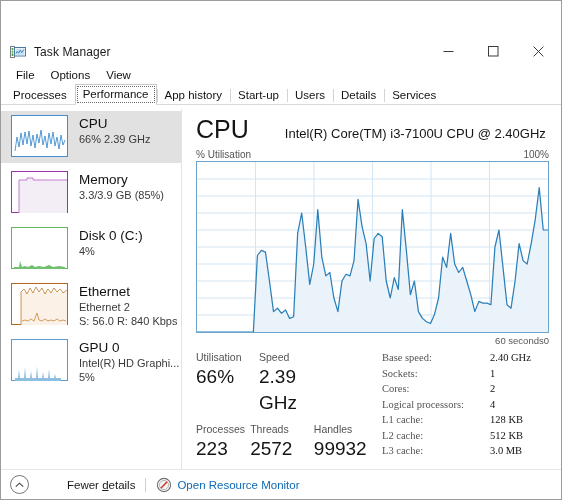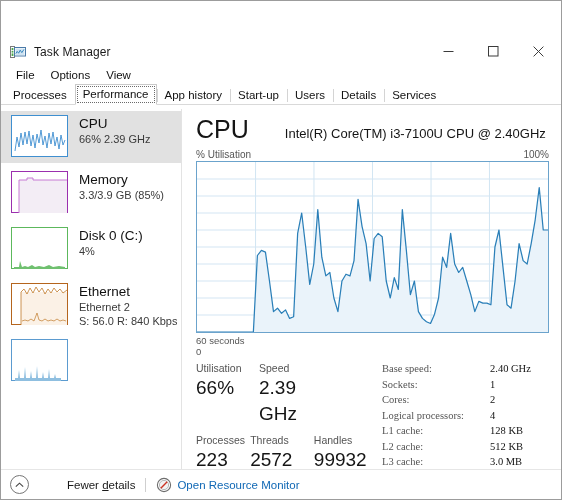--- a/index.html
+++ b/index.html
@@ -227,21 +227,20 @@
     position: relative;
     background: #ffffff;
   }
   .graph-box svg { display: block; width: 100%; height: 100%; }
   .graph-foot {
     display: flex;
     justify-content: flex-end;
     font-size: 9.5px;
     color: #555555;
     margin-top: 2px;
-    flex-direction: column;
   }
 
   
   .stats {
     display: flex;
     margin-top: 4px;
     justify-content: center;
   }
   .stats-left {
     width: 178px;
@@ -456,20 +455,25 @@
           <div class="side-sub">S: 56.0 R: 840 Kbps</div>
         </div>
       </div>
 
       <div class="side-item">
         <div class="thumb">
           <svg viewBox="0 0 57 42" preserveAspectRatio="none">
             <rect x="0.5" y="0.5" width="56" height="41" fill="#ffffff" stroke="#5b9bd0" stroke-width="1"></rect>
             <path d="M4,42 L4,39 L7,39 L8,31 L9,39 L13,39 L14,28 L15,39 L19,39 L20,32 L21,39 L25,39 L26,27 L27,39 L31,39 L32,33 L33,39 L37,39 L38,30 L39,39 L43,39 L44,35 L45,39 L50,39 L50,42 Z" fill="#8fbfe0"></path>
           </svg>
+        </div>
+        <div class="side-txt">
+          <div class="side-title">GPU 0</div>
+          <div class="side-sub">Intel(R) HD Graphi...</div>
+          <div class="side-sub">5%</div>
         </div>
       </div>
 
     </div>
 
     <div class="divider-v"></div>
 
     <div class="main">
 
       <div class="main-head">

